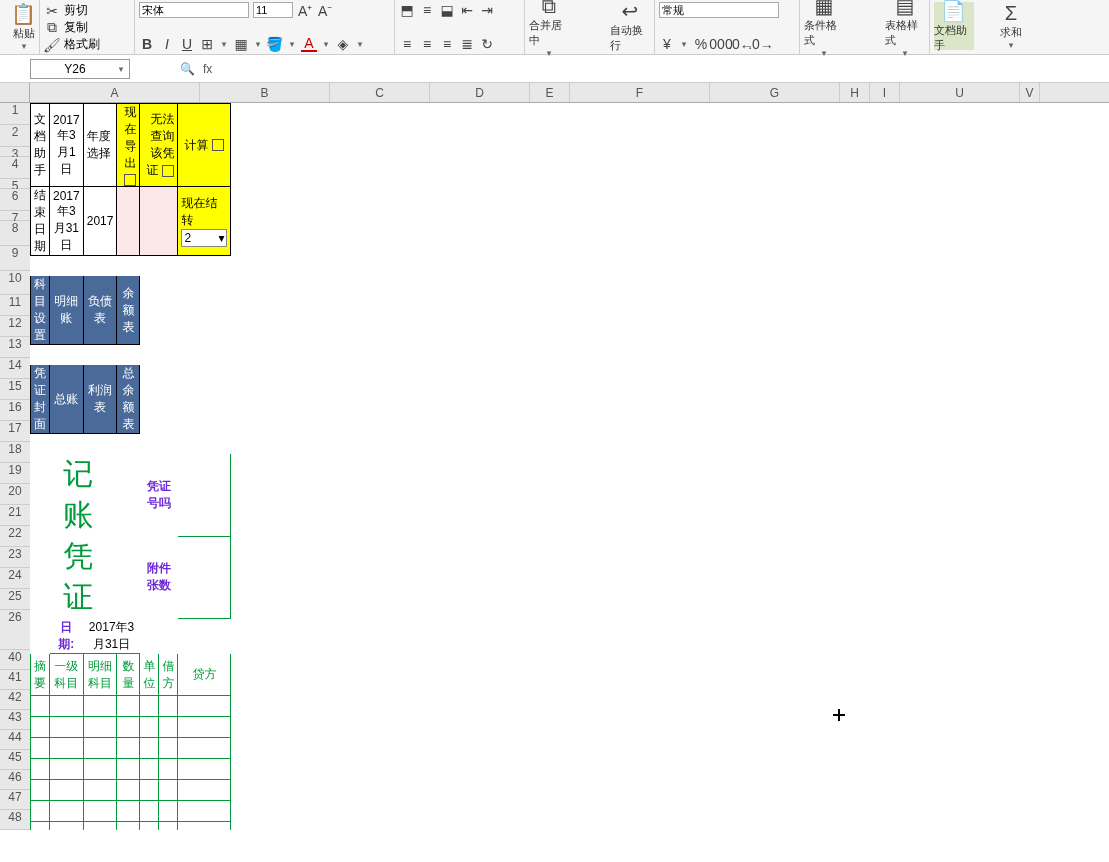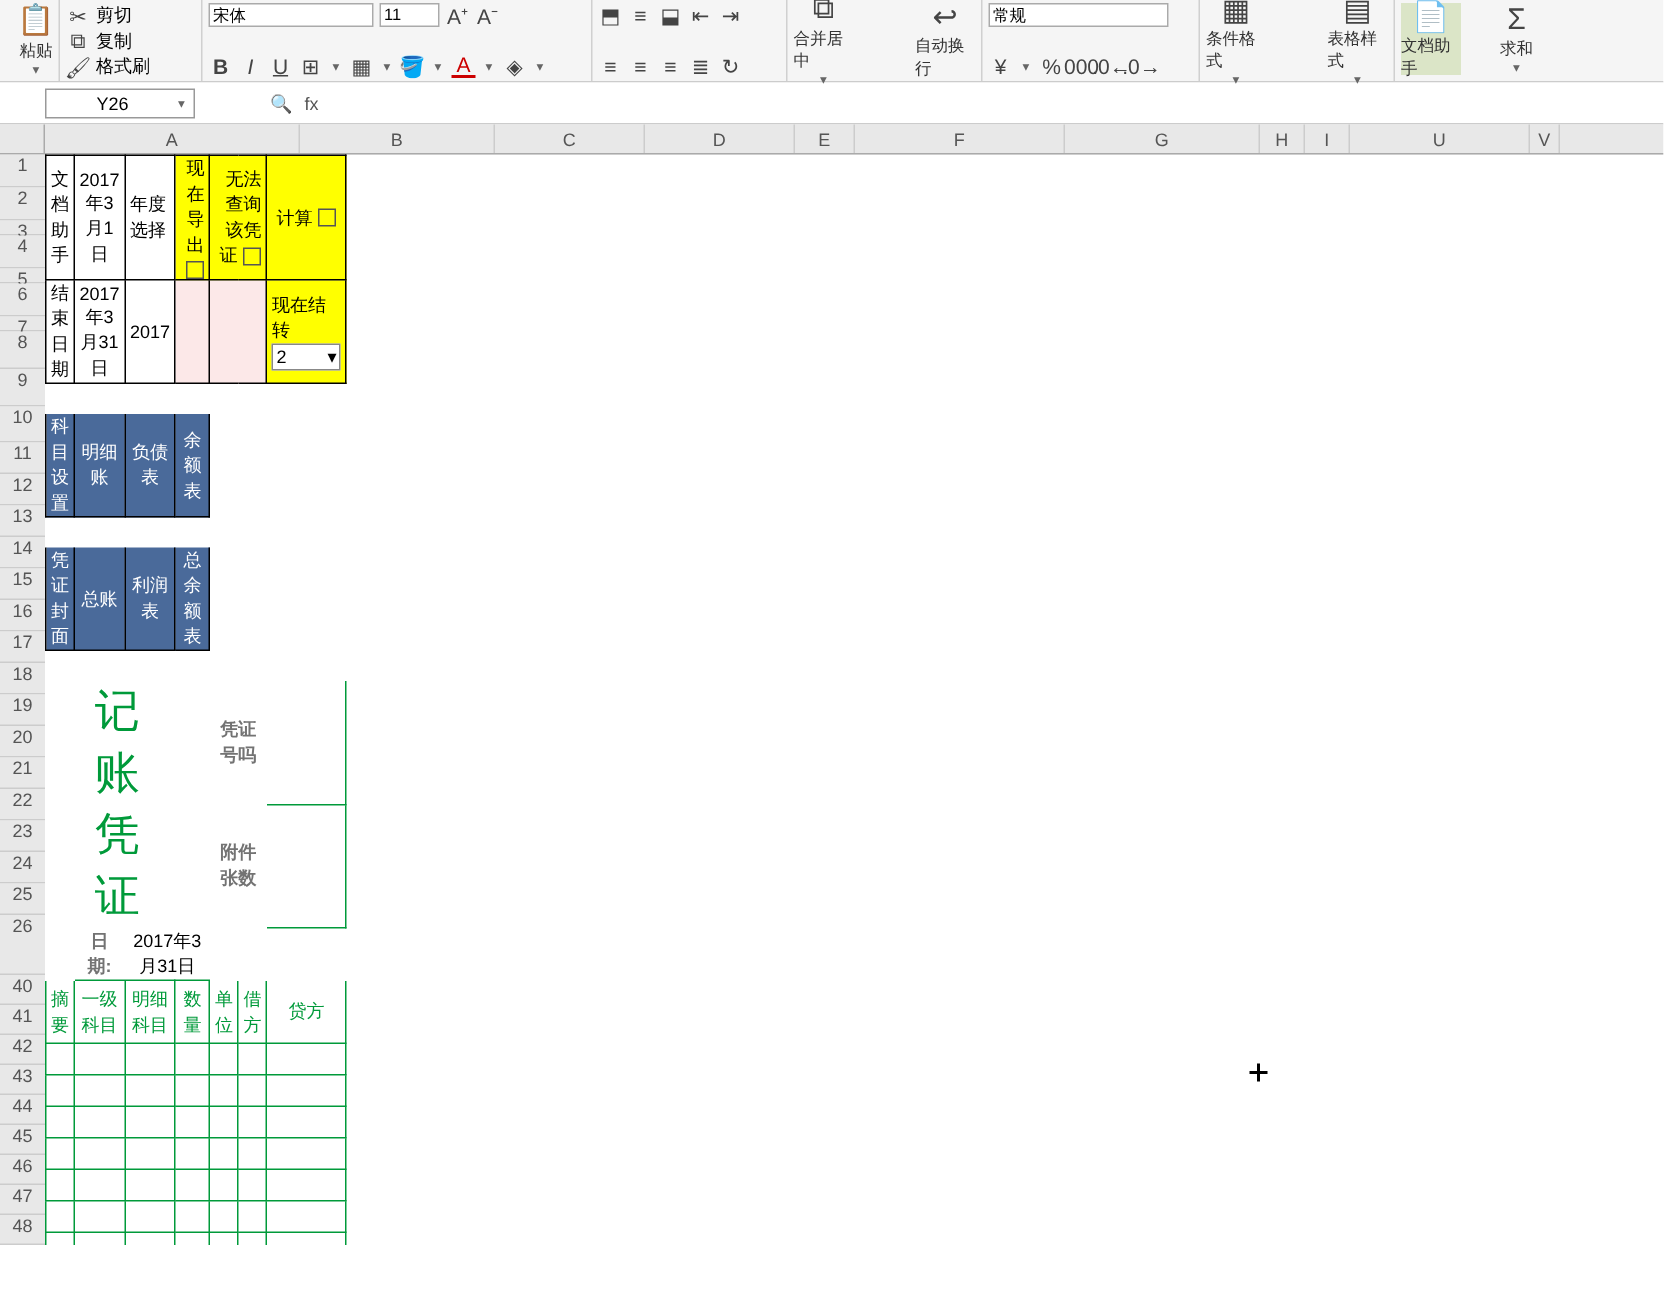--- a/index.html
+++ b/index.html
@@ -36,21 +36,21 @@
   .cA { width:170px;} .cB {width:130px;} .cC{width:100px;} .cD{width:100px;}
   .cE{width:40px;} .cF{width:140px;} .cG{width:130px;} .cH{width:30px;}
   .cI{width:30px;} .cU{width:120px;} .cV{width:20px;}
 
   table.voucher { border-collapse:collapse; position:absolute; left:0; top:0;}
   td { height:20px; font-size:12px; padding:0 3px; color:#000; border:1px solid transparent;}
   td.bordered { border:1px solid #000;}
   td.yellow { background:#ffff00;}
   td.pink { background:#fce8e8;}
   td.navbtn { background:#4a6a9a; color:#fff; text-align:center; border:1px solid #000;}
-  td.green-text { color:#737373; font-weight:bold;}
+  td.green-text { color:#6d28d9; font-weight:bold;}
   td.title-cell { color:#009a3a; font-family:KaiTi,"楷体"; font-size:30px; text-align:center; letter-spacing:14px; height:40px;}
   td.thead { border:1px solid #009a3a; color:#009a3a; text-align:center; background:#fff; font-weight:normal;}
   td.tdg { border:1px solid #009a3a; height:20px;}
   .chk { display:inline-block; width:12px;height:12px;border:1px solid #555; margin-left:4px; vertical-align:middle;}
   .ddl { border:1px solid #888; background:#fff; display:inline-flex; align-items:center; height:18px; padding:0 2px; width:46px; justify-content:space-between;}
   
   .cursor-cross { position:absolute; width:12px; height:12px; left:803px; top:606px;}
   .cursor-cross:before,.cursor-cross:after{content:"";position:absolute;background:#000;}
   .cursor-cross:before{left:5px;top:0;width:2px;height:12px;}
   .cursor-cross:after{top:5px;left:0;height:2px;width:12px;}

